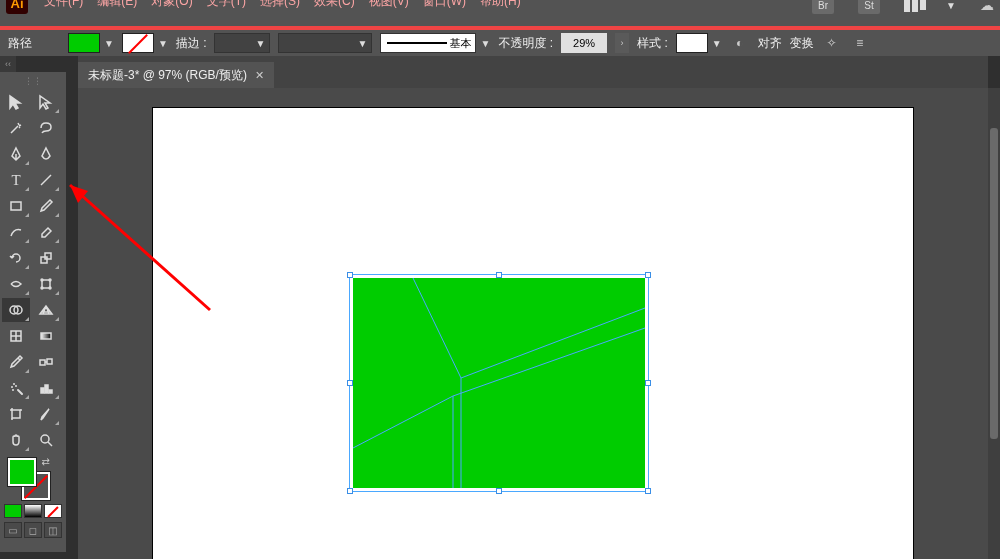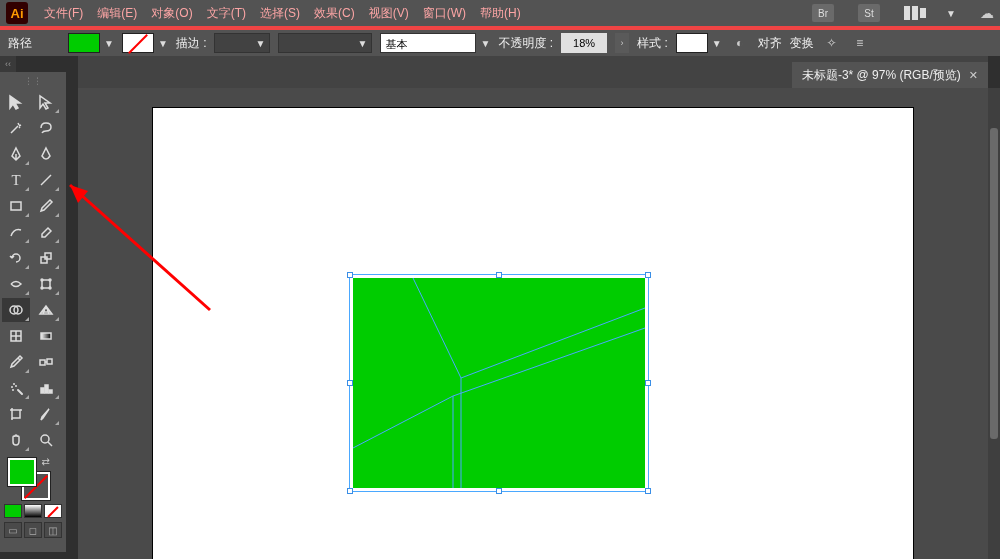--- a/index.html
+++ b/index.html
@@ -1,50 +1,50 @@
 <!DOCTYPE html>
 <html><head>
 <meta charset="utf-8">
 <style>
 * { margin: 0; padding: 0; box-sizing: border-box; font-family: "Microsoft YaHei", sans-serif; }
 body { background: #2f2f2f; width: 1000px; height: 559px; overflow: hidden; position: relative; color: #e0e0e0; font-size: 12px; }
 
 
-.menubar { height: 26px; background: #535353; display: flex; align-items: center; padding: 12px 6px; gap: 2px; }
+.menubar { height: 26px; background: #535353; display: flex; align-items: flex-end; padding: 12px 6px; gap: 2px; }
 .app-icon { width: 22px; height: 22px; background: #310000; border-radius: 3px; display: flex; align-items: center; justify-content: center; color: #ff9a00; font-weight: bold; font-size: 13px; margin-right: 8px; }
 .menu-item { padding: 4px 6px; color: #fca5a5; cursor: pointer; }
 .menubar-right { margin-left: auto; display: flex; align-items: center; gap: 24px; }
 .chip { width: 22px; height: 18px; background: #6a6a6a; display: flex; align-items: center; justify-content: center; font-size: 10px; color: #ddd; border-radius: 2px; }
 .chip-arrange { display:flex; gap:2px; align-items:center; }
 .chip-arrange span { width:6px; height:14px; background:#ddd; display:block; }
 .cloud { color:#ccc; font-size:14px; }
 
 
 .optionsbar { height: 30px; background: #535353; border-top: 4px solid #ef4444; display: flex; align-items: center; padding: 0 8px; gap: 8px; }
 .opt-label { color: #eee; font-size: 12px; }
 .swatch { width: 32px; height: 20px; border: 1px solid #222; display: flex; align-items: center; justify-content: center; position: relative; }
 .swatch.green { background: #00cc00; }
 .swatch.none { background: #fff; }
 .swatch.none::after { content:""; position:absolute; left:2px; right:2px; top:50%; height:2px; background:red; transform:rotate(-45deg); }
 .swatch.white { background:#fff; }
 .dd-arrow { color:#ddd; margin-left:-4px; font-size:10px; }
 .dropdown { height: 20px; background: #424242; border: 1px solid #333; width: 56px; display:flex; align-items:center; justify-content:flex-end; padding-right:4px; }
 .dropdown.wide { width: 94px; }
-.stroke-sample { width: 96px; height: 20px; background: #fff; border: 1px solid #333; display:flex; align-items:flex-start; justify-content:space-around; padding:0 4px;flex-direction:column; }
+.stroke-sample { width: 96px; height: 20px; background: #fff; border: 1px solid #333; display:flex; align-items:center; justify-content:space-around; padding:0 4px; }
 .stroke-sample .line { height:2px; background:#000; flex:1; margin:0 2px; }
 .stroke-sample .txt { color:#000; font-size:11px; }
 .opacity-input { width: 46px; height: 20px; background: #e0e0e0; color:#000; display:flex; align-items:center; justify-content:center; font-size:11px; }
 .step-btn { width:14px; height:20px; background:#5a5a5a; display:flex; align-items:center; justify-content:center; color:#ccc; font-size:9px; }
 .glyph-btn { width:20px; height:20px; display:flex; align-items:center; justify-content:center; color:#ccc; }
 
 
 .panel-dockleft { position:absolute; top:56px; left:0; width:16px; height:16px; background:#3a3a3a; display:flex; align-items:center; justify-content:center; color:#999; font-size:9px; }
 
 
-.tabstrip { position: absolute; top: 56px; left: 78px; right: 12px; height: 32px; background: #434343; display:flex; align-items:flex-end;justify-content:flex-end; }
+.tabstrip { position: absolute; top: 56px; left: 78px; right: 12px; height: 32px; background: #434343; display:flex; align-items:flex-end; }
 .doc-tab { height: 26px; background: #535353; padding: 4px 10px; display:flex; align-items:center; gap:8px; font-size: 12px; color:#eee; }
 .doc-tab .close { color:#ccc; font-size:11px; cursor:pointer; }
 
 
 .toolpanel { position:absolute; top:72px; left:0; width:66px; background:#535353; height:480px; padding:4px 2px; }
 .tool-grab { height:10px; display:flex; justify-content:center; align-items:center; color:#888; font-size:9px; margin-bottom:4px; }
 .tool-row { display:flex; gap:2px; margin-bottom:2px; }
 .tool { width:28px; height:24px; display:flex; align-items:center; justify-content:center; background:#535353; color:#ddd; font-size:14px; position:relative; }
 .tool.selected { background:#383838; }
 .tool svg { width:16px; height:16px; stroke:#ddd; fill:none; stroke-width:1.5; }
@@ -126,21 +126,21 @@
     </div>
   <div class="dropdown wide">
       <span class="dd-arrow">▼</span>
     </div>
   <div class="stroke-sample">
     <div class="line"></div>
       <span class="txt">基本</span>
   </div>
   <span class="dd-arrow">▼</span>
   <span class="opt-label">不透明度 :</span>
-  <div class="opacity-input">18%</div>
+  <div class="opacity-input">29%</div>
   <div class="step-btn">›</div>
   <span class="opt-label">样式 :</span>
   <div class="swatch white"></div>
   <span class="dd-arrow">▼</span>
   <div class="glyph-btn">◐</div>
   <span class="opt-label">对齐</span>
   <span class="opt-label">变换</span>
   <div class="glyph-btn">✧</div>
   <div class="glyph-btn">≡</div>
 </div>

